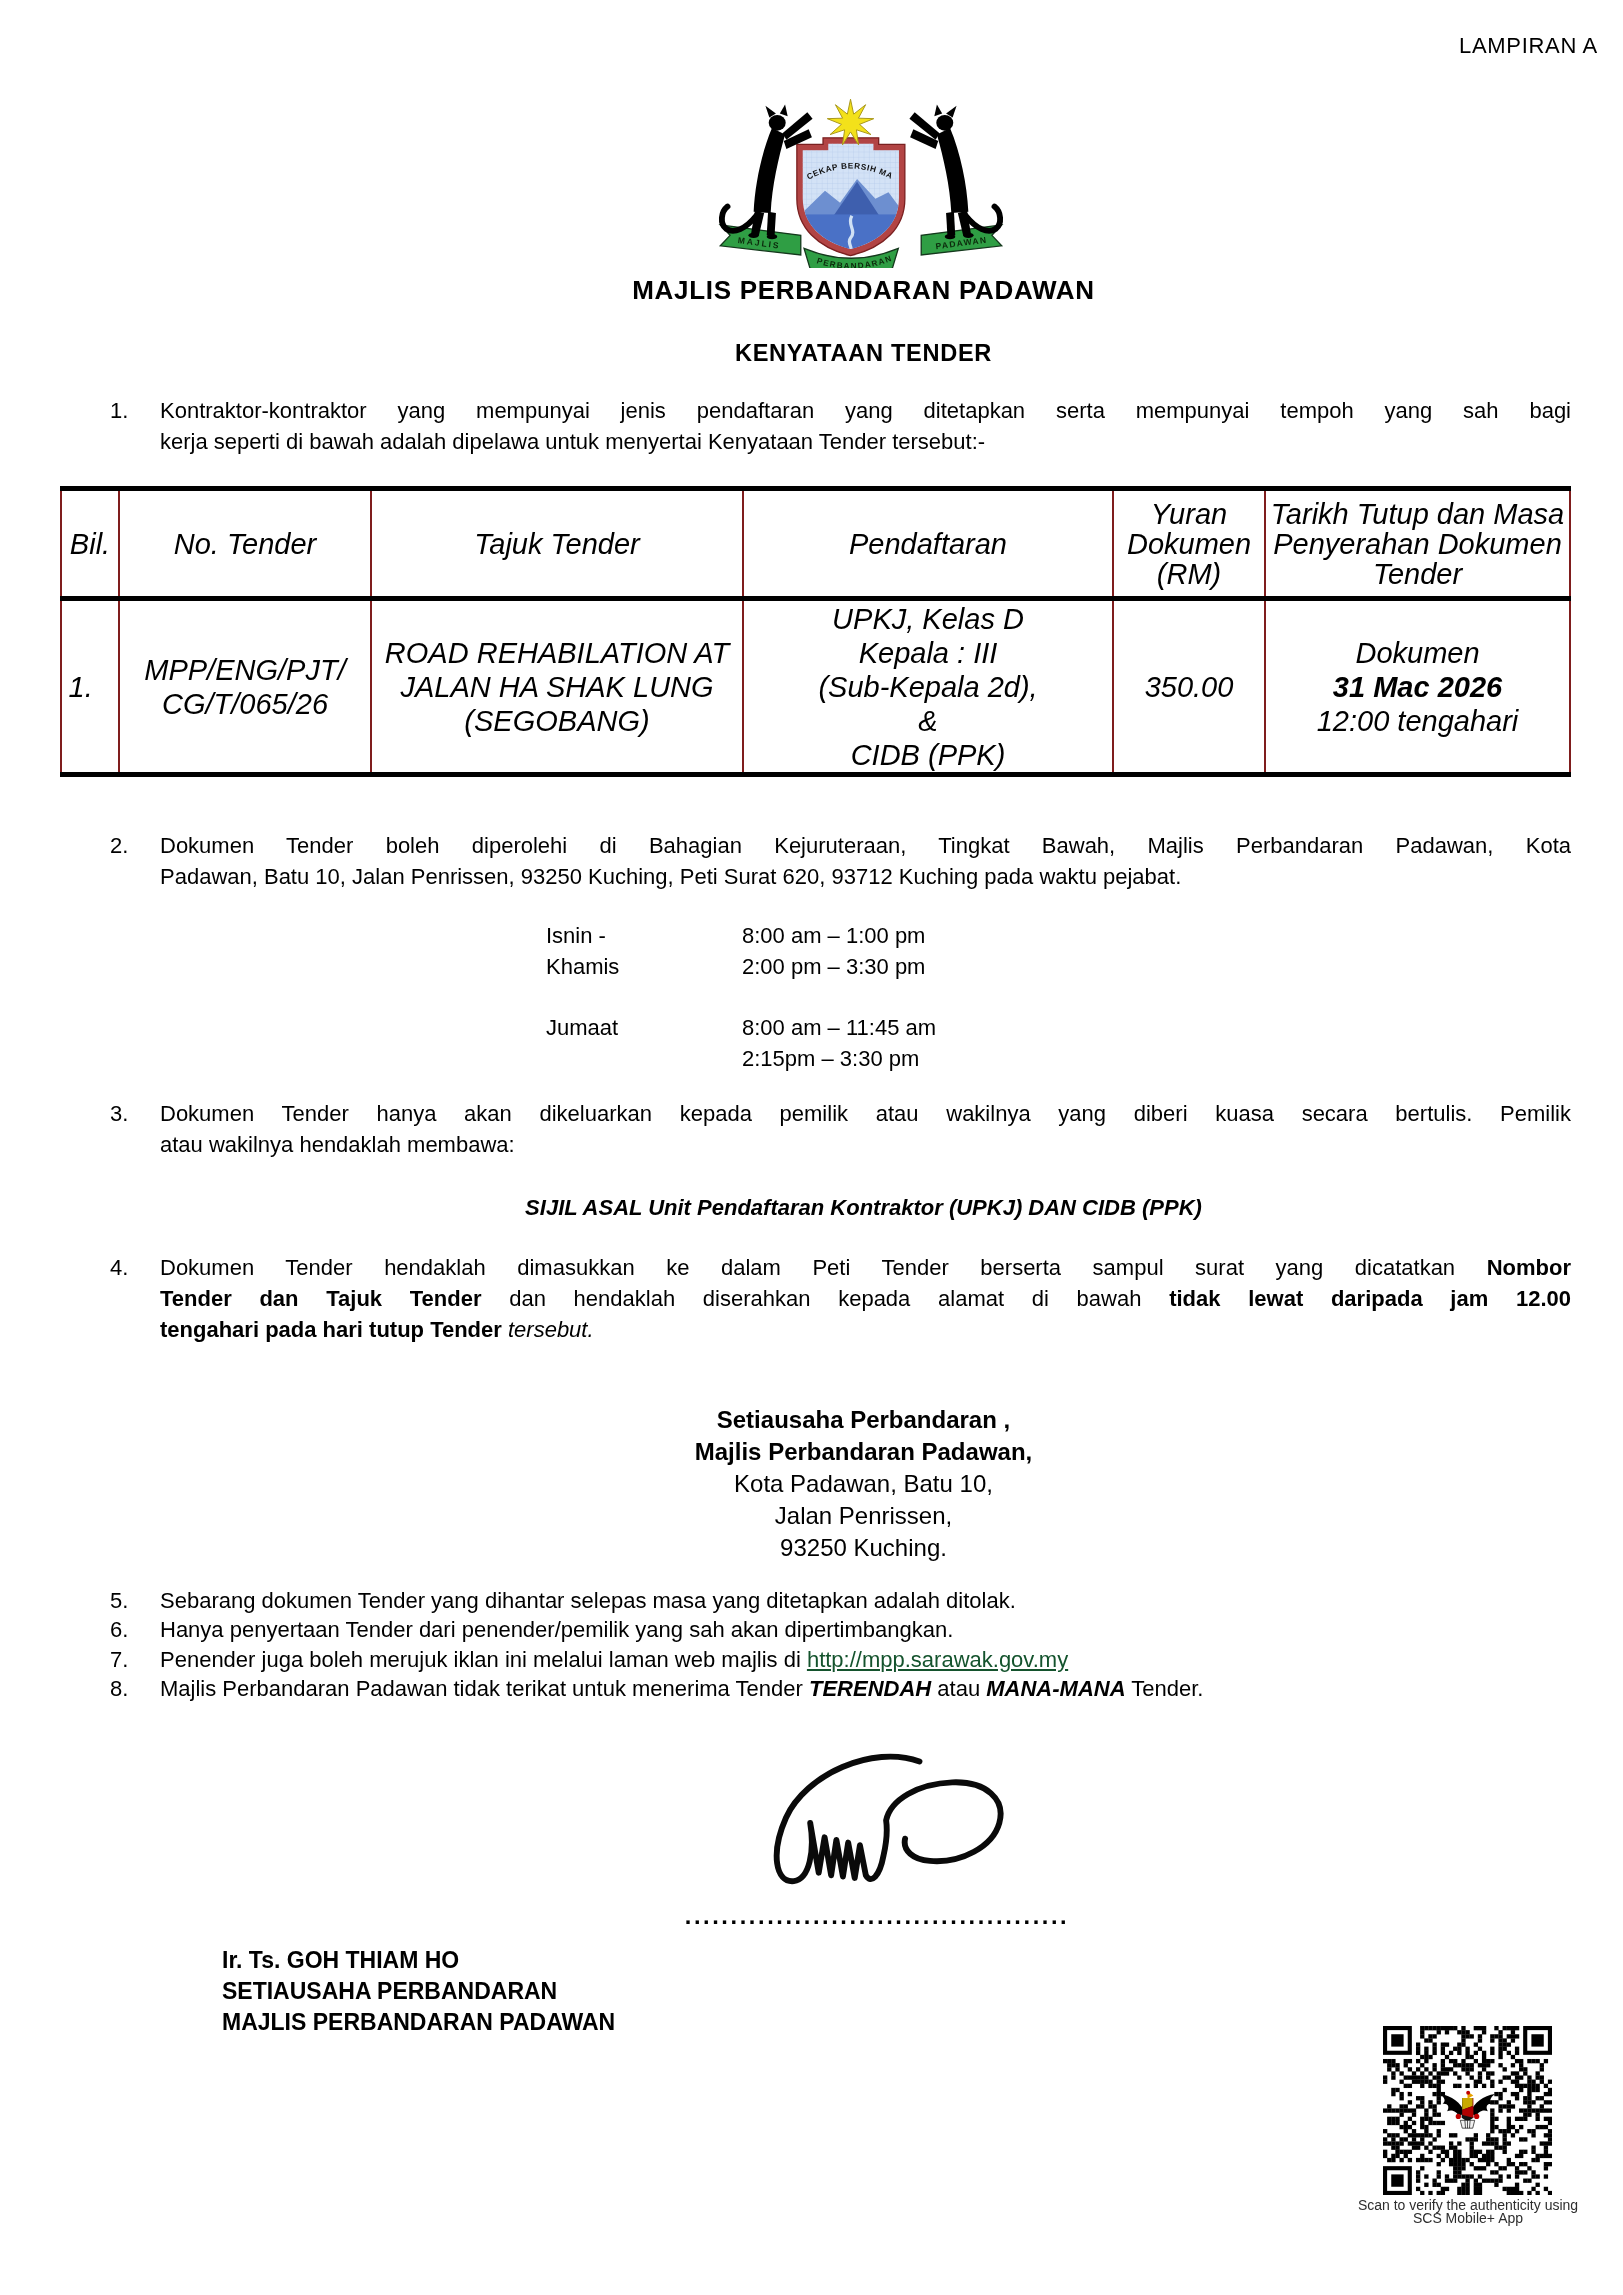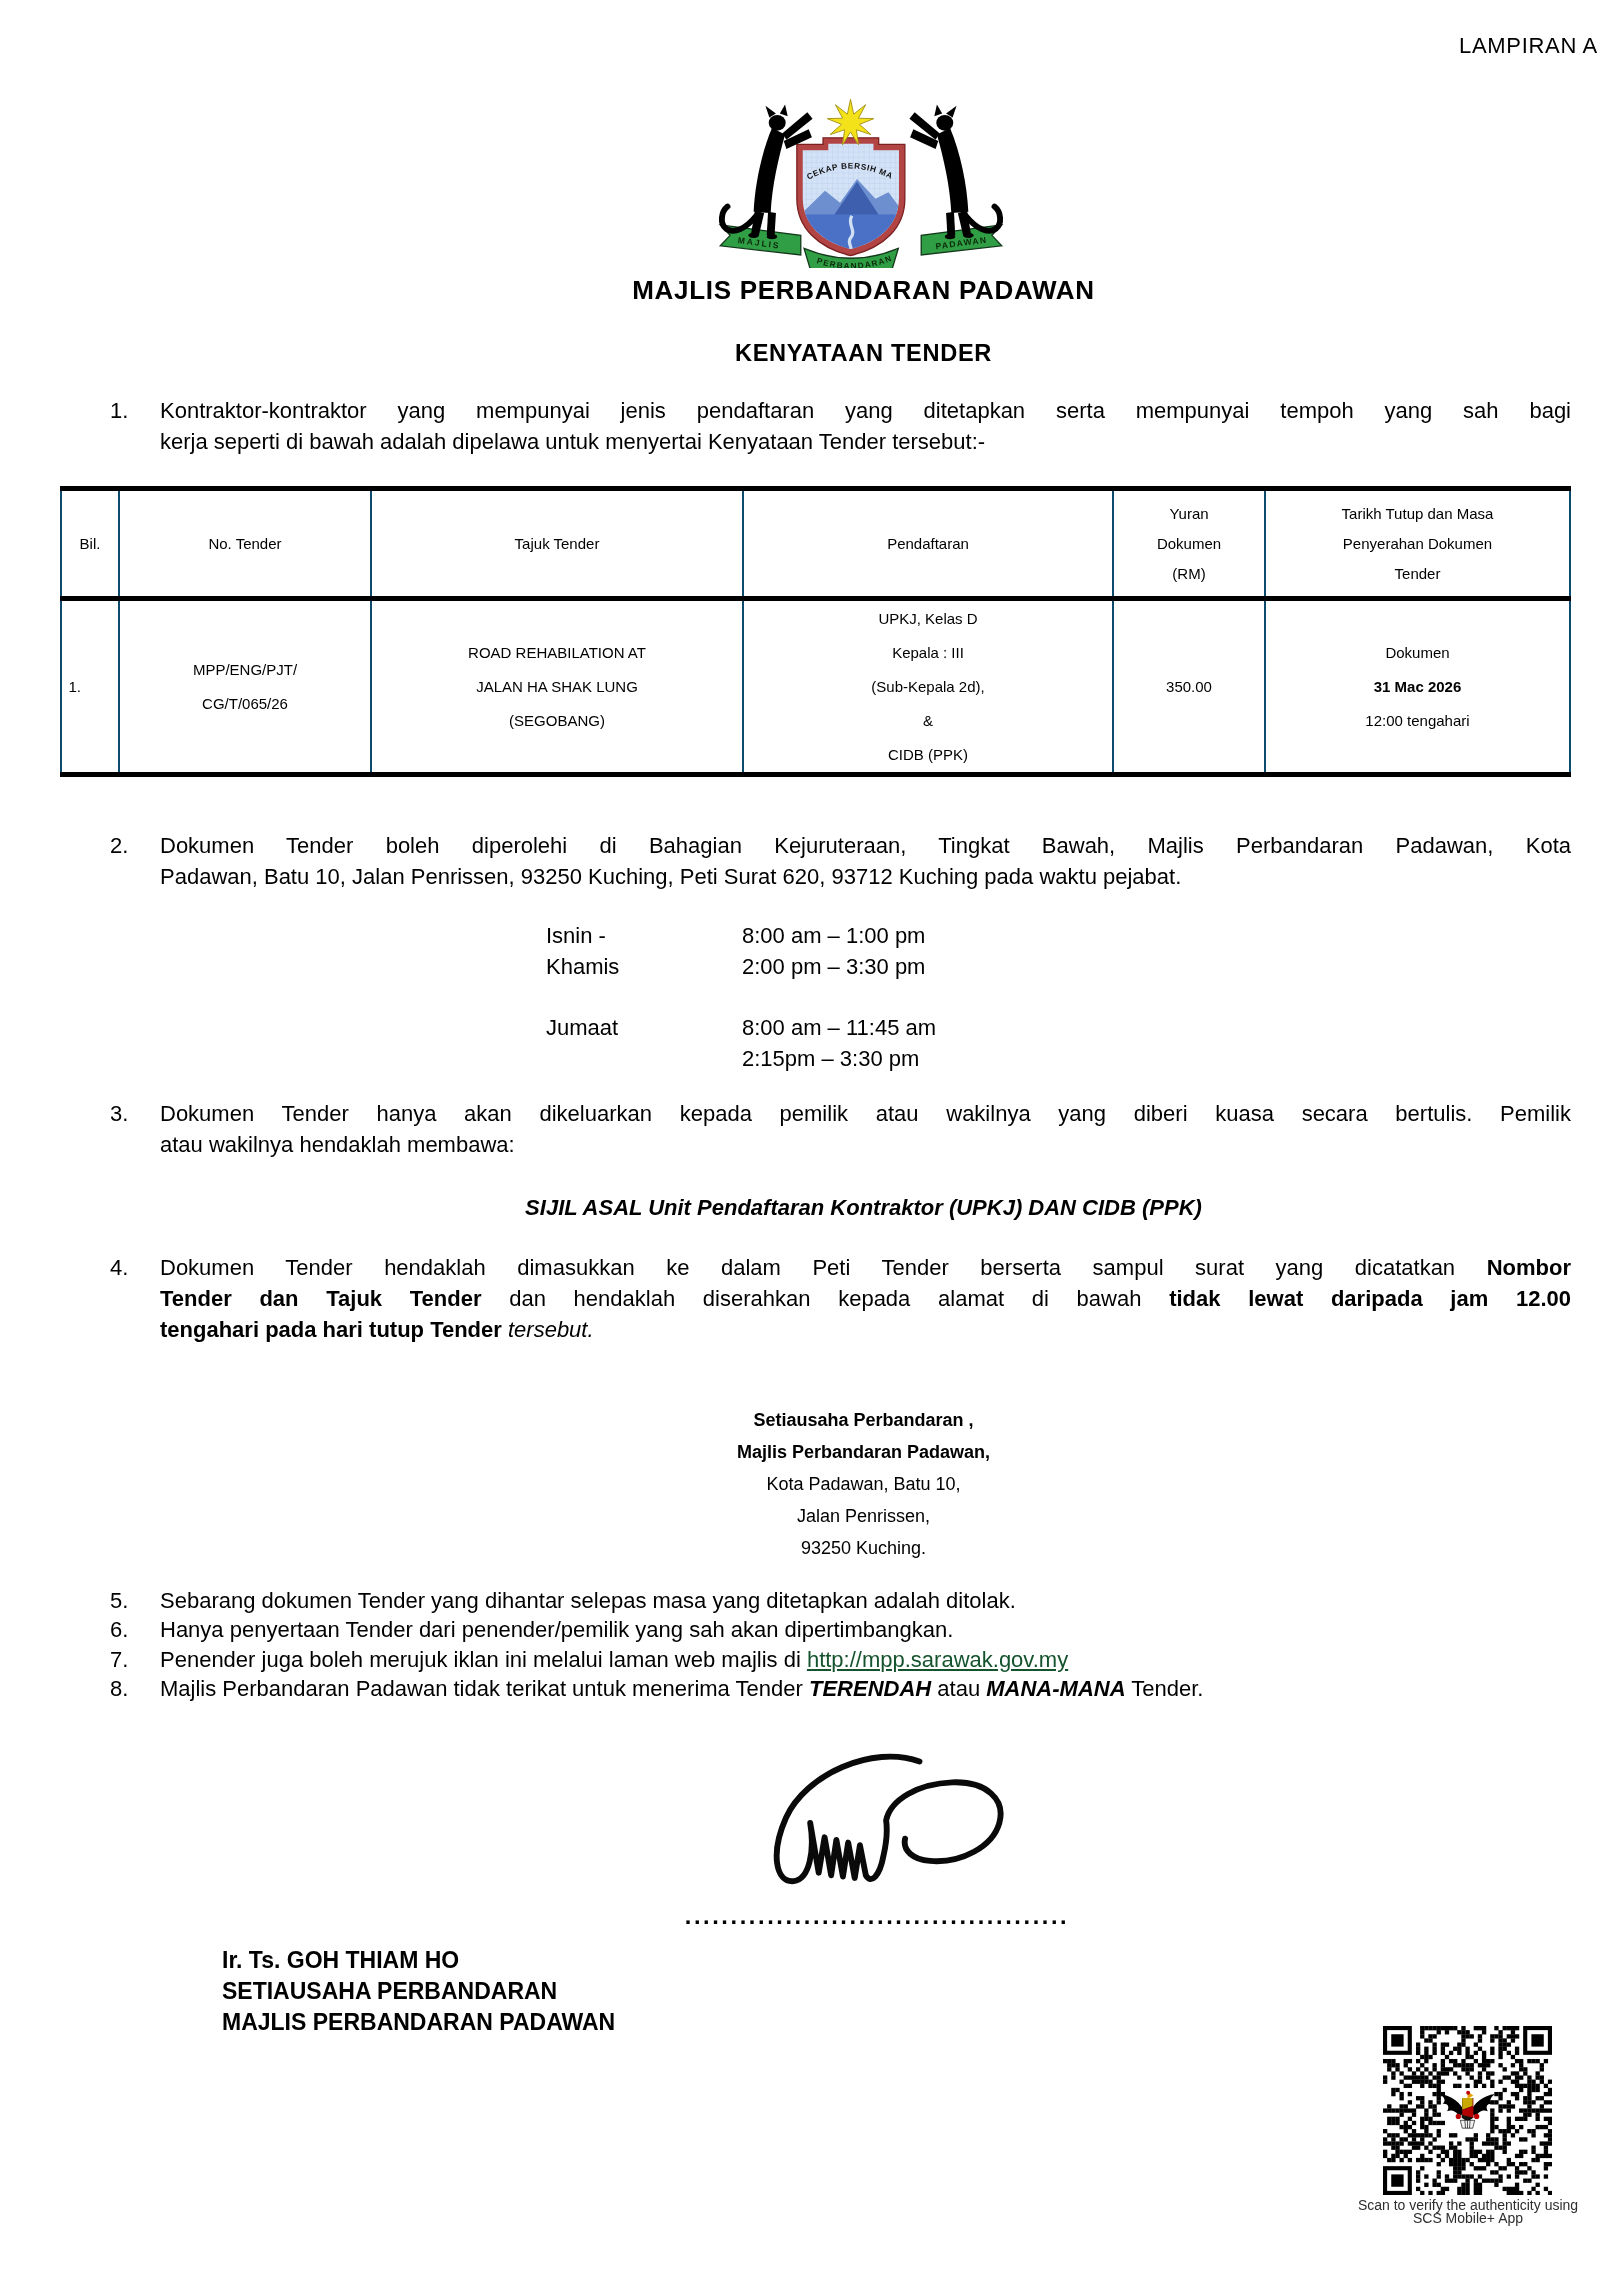--- a/index.html
+++ b/index.html
@@ -21,33 +21,33 @@
   .ibody{margin-left:50px;line-height:31px;}
   .pl{min-height:31px;}
   .pl.just{text-align:justify;text-align-last:justify;}
 
   .b{font-weight:bold;}
   .i{font-style:italic;}
   .link{color:#14532d;text-decoration:underline;cursor:pointer;}
 
   .ttable{position:absolute;left:60px;top:486px;width:1509px;border-collapse:collapse;
           table-layout:fixed;border-top:5.9px solid #000;border-bottom:5.9px solid #000;}
-  .ttable th,.ttable td{border:2px solid #0c4a6e;font-weight:normal;font-size:15px;
-          text-align:center;vertical-align:middle;padding:0 3.9px;}
+  .ttable th,.ttable td{border:2px solid #7f1d1d;font-weight:normal;font-size:29px;
+          text-align:center;vertical-align:middle;padding:0 3.9px;font-style:italic;}
   .ttable th{height:105px;line-height:30px;border-bottom:5.9px solid #000;}
   .ttable td{height:171px;line-height:34px;}
   .ttable td.bilcell{text-align:left;padding-left:6.5px;}
 
   .schedule{position:absolute;left:546px;top:920px;font-size:22px;}
   .srow{display:flex;line-height:31px;}
   .sday{width:196px;}
   .sgroup + .sgroup{margin-top:30px;}
 
   .address{position:absolute;left:157px;top:1404px;width:1413px;text-align:center;
-           font-size:18px;line-height:32px;}
+           font-size:24px;line-height:32px;}
 
   .notes{position:absolute;left:110px;top:1586px;width:1479px;font-size:22px;}
   .nrow{position:relative;line-height:29.4px;min-height:29.4px;}
   .nrow .nnum{position:absolute;left:0;}
   .nrow .nbody{margin-left:50px;}
 
   .sig-svg{position:absolute;left:697px;top:1743px;width:337px;height:154px;}
   .dots{position:absolute;left:648px;top:1903px;width:458px;text-align:center;
         font-size:23.6px;font-weight:bold;letter-spacing:2.6px;white-space:nowrap;overflow:hidden;}
   .signame{position:absolute;left:222px;top:1945px;width:1309px;text-align:left;

